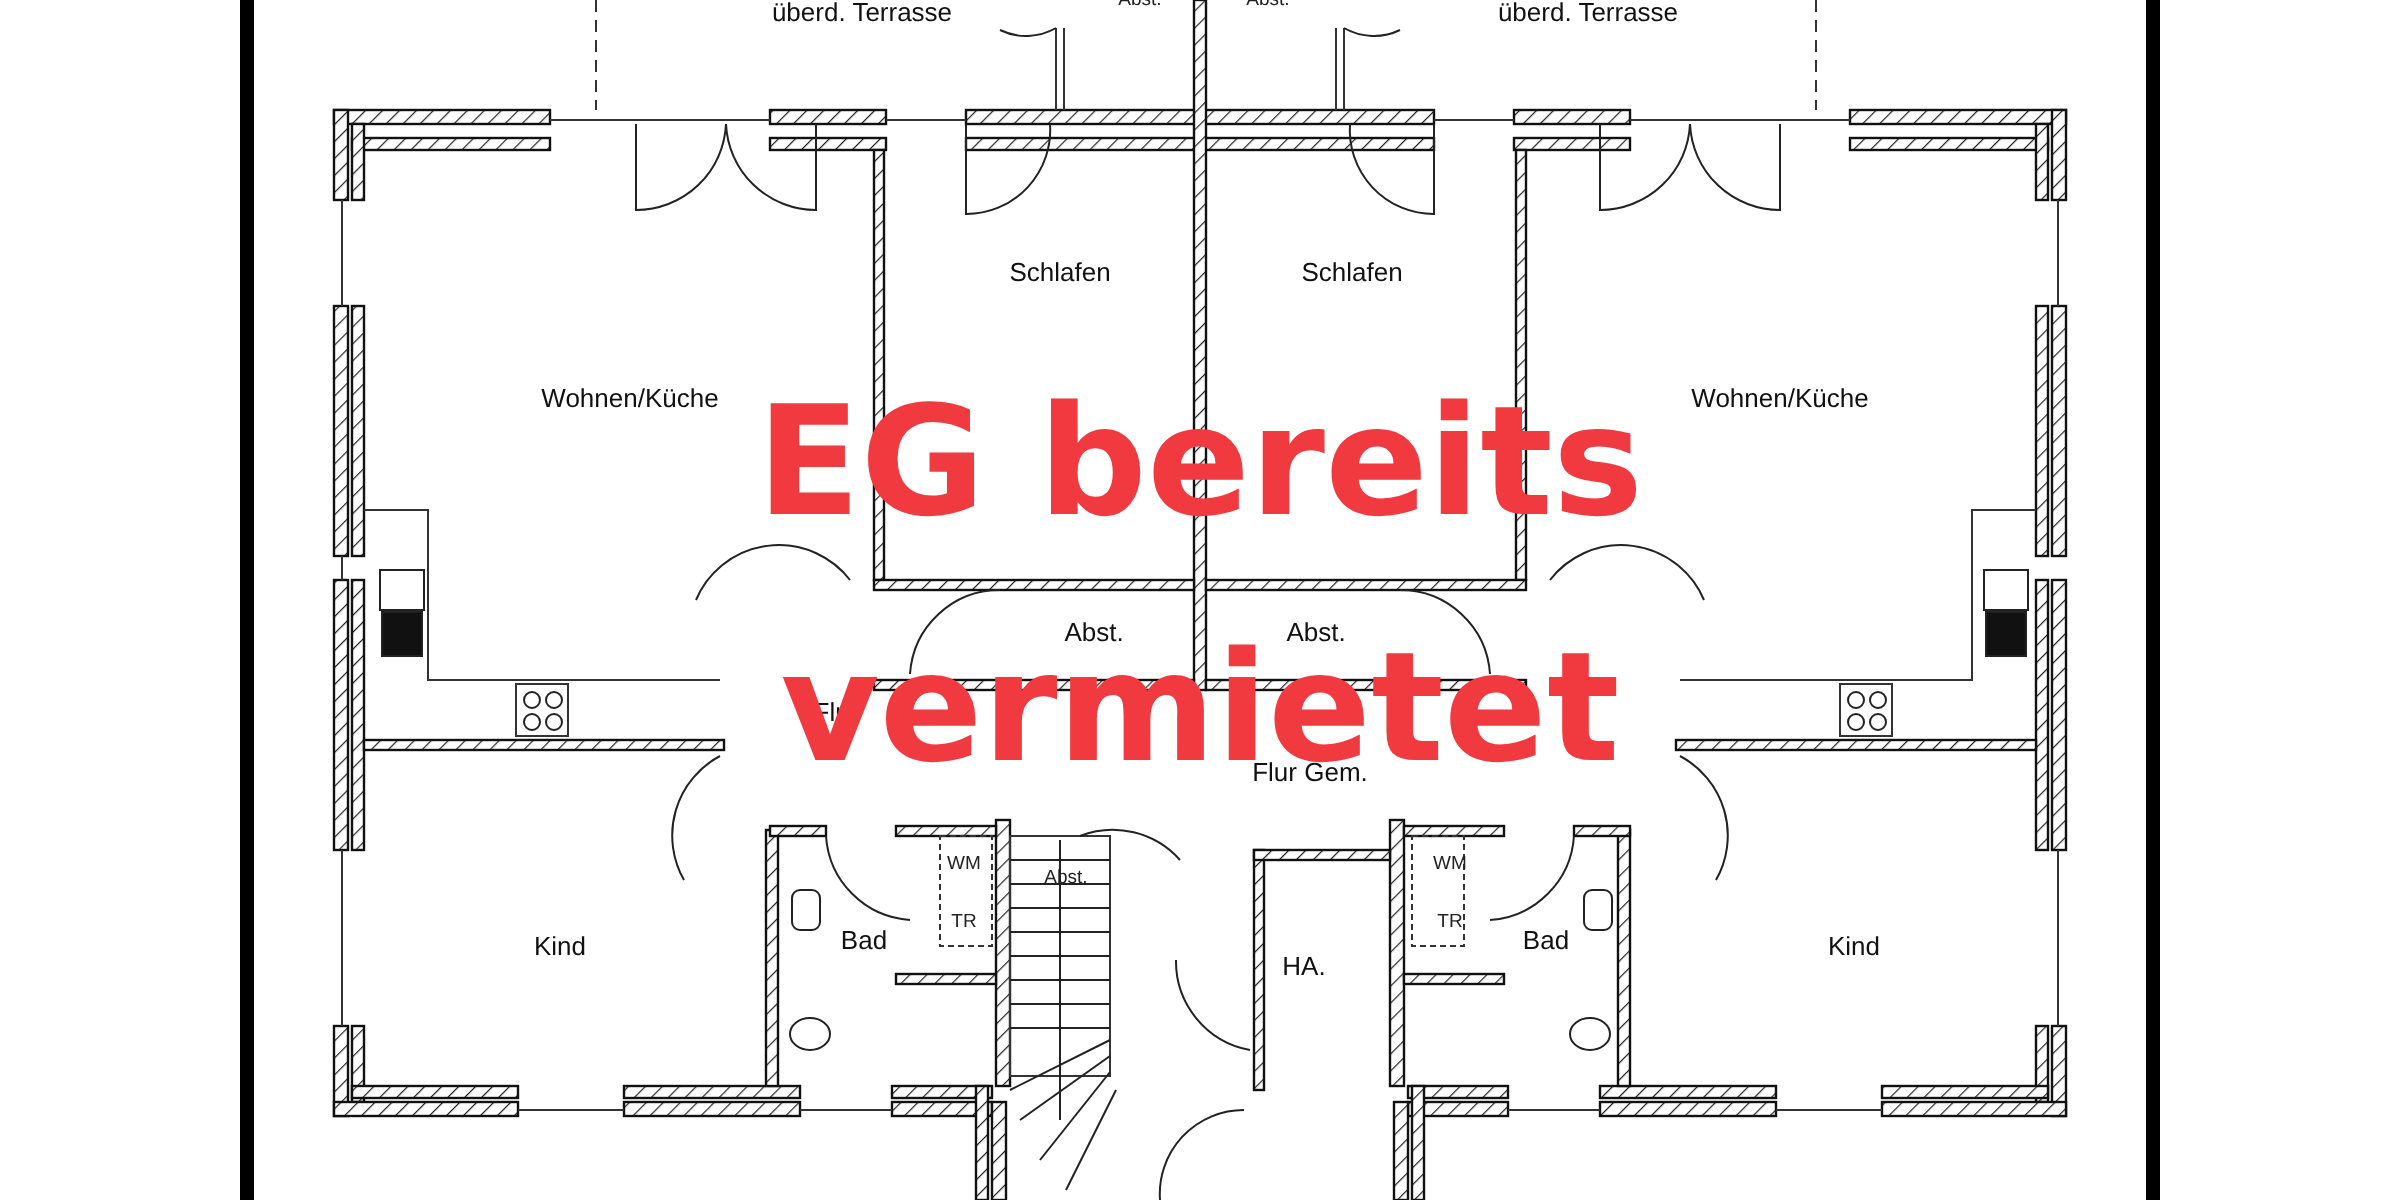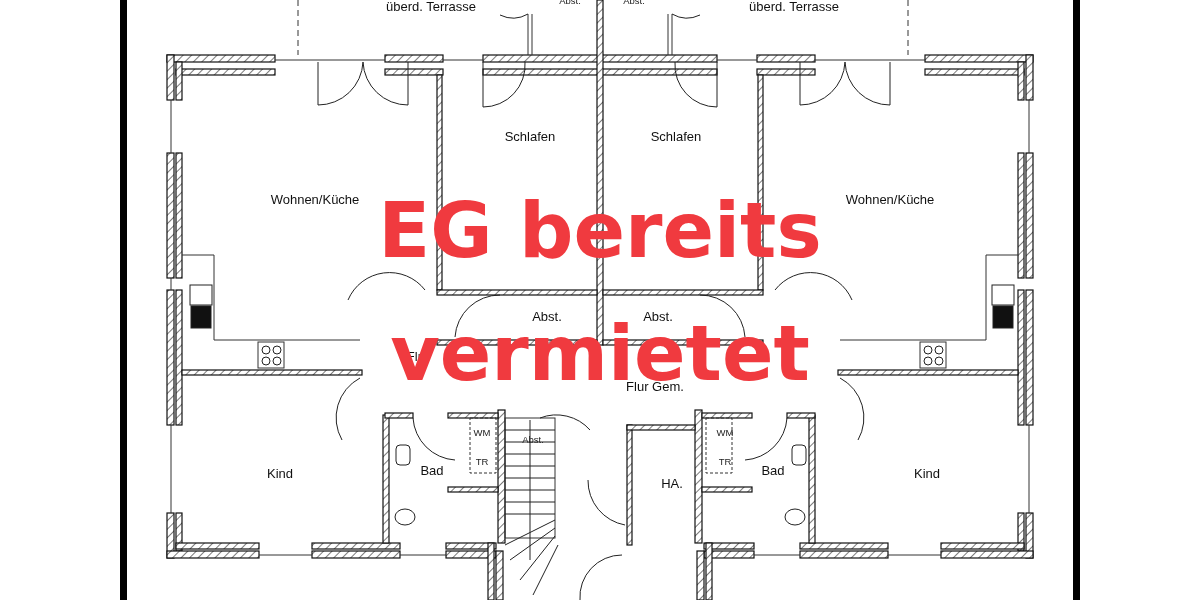--- a/index.html
+++ b/index.html
@@ -217,21 +217,21 @@
   <span class="room-label" style="left:676px;top:136px;">Schlafen</span>
   <span class="room-label" style="left:547px;top:316px;">Abst.</span>
   <span class="room-label" style="left:658px;top:316px;">Abst.</span>
   <span class="room-label" style="left:418px;top:356px;text-align:right;">Flur</span>
   <span class="room-label" style="left:610px;top:386px;margin-left:45px;">Flur Gem.</span>
   <span class="room-label small-label" style="left:533px;top:439px;">Abst.</span>
   <span class="room-label" style="left:432px;top:470px;">Bad</span>
   <span class="room-label" style="left:773px;top:470px;">Bad</span>
   <span class="room-label" style="left:280px;top:473px;">Kind</span>
   <span class="room-label" style="left:927px;top:473px;">Kind</span>
-  <span class="room-label" style="left:672px;top:483px;">HA.</span>
+  <span class="room-label" style="left:652px;top:483px;">HA.</span>
   <span class="room-label small-label" style="left:482px;top:432px;">WM</span>
   <span class="room-label small-label" style="left:482px;top:461px;">TR</span>
   <span class="room-label small-label" style="left:725px;top:432px;">WM</span>
   <span class="room-label small-label" style="left:725px;top:461px;">TR</span>
 
   <div class="overlay overlay-2">vermietet</div>
   <div class="overlay overlay-1">EG bereits</div>
 </div>
 
 </body></html>

